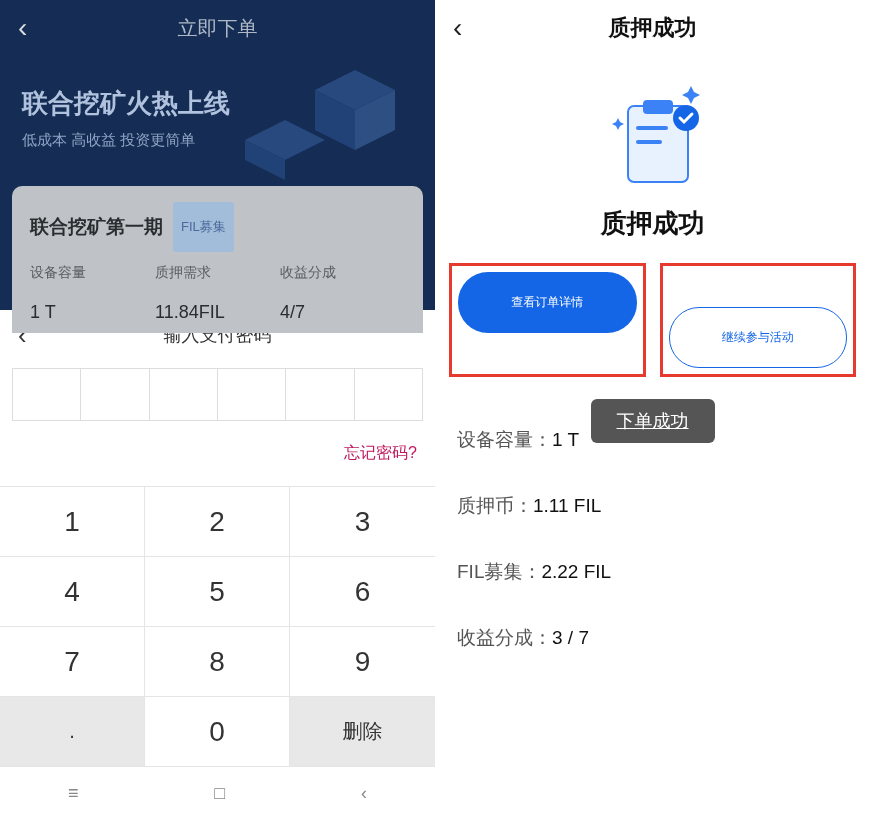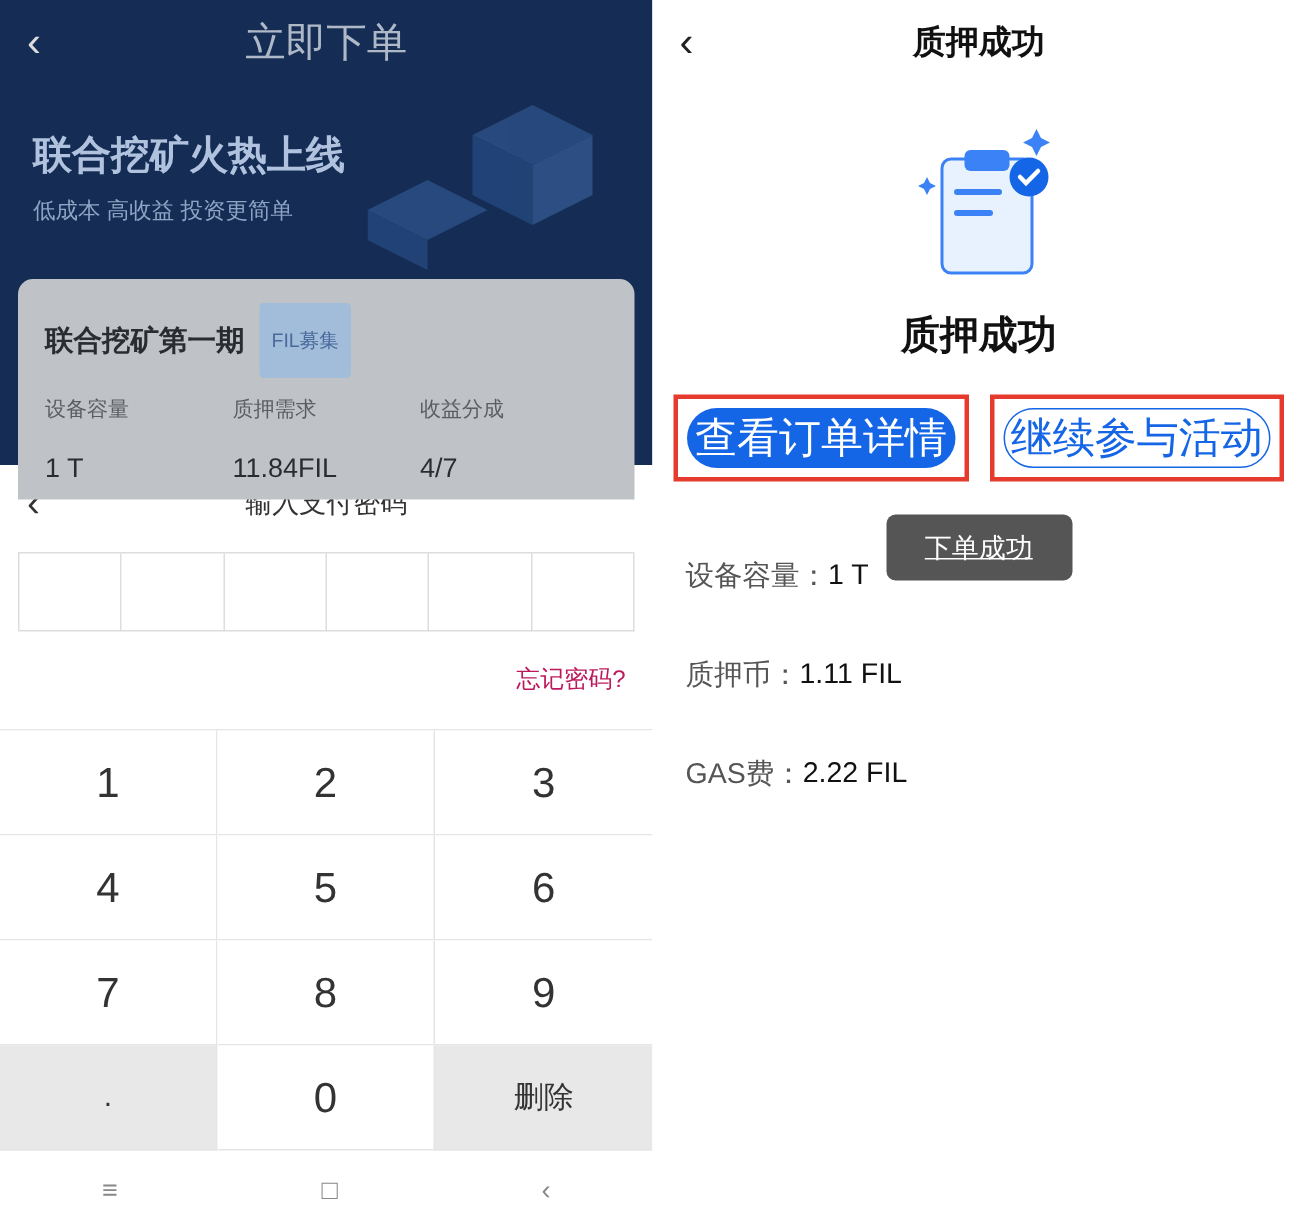--- a/index.html
+++ b/index.html
@@ -4,21 +4,21 @@
   <style>
     * { margin: 0; padding: 0; box-sizing: border-box; font-family: -apple-system, "PingFang SC", "Microsoft YaHei", sans-serif; }
     body { display: flex; width: 870px; height: 814px; background: #fff; }
     
     
     .left-screen { width: 435px; height: 814px; position: relative; overflow: hidden; }
     .dimmed-bg { position: absolute; top: 0; left: 0; right: 0; height: 310px; background: #2a5ba8; }
     .dimmed-bg::after { content: ''; position: absolute; inset: 0; background: rgba(0,0,0,0.5); }
     .header-left { position: relative; z-index: 2; display: flex; align-items: center; justify-content: center; height: 56px; }
     .header-left .back { position: absolute; left: 18px; color: #ddd; font-size: 28px; }
-    .header-left .title { color: #aeb8c7; font-size: 27px; font-weight: 500; font-family: Liberation Mono, monospace; }
+    .header-left .title { color: #aeb8c7; font-size: 20px; font-weight: 500; font-family: Liberation Mono, monospace; }
     .banner { position: relative; z-index: 2; padding: 30px 22px 10px; color: #b0bed4; }
     .banner-title { font-size: 26px; font-weight: 700; color: #b0c2de; margin-bottom: 10px; }
     .banner-sub { font-size: 15px; color: #8fa4c4; }
     .banner-cubes { position: absolute; right: 10px; top: 60px; width: 180px; height: 120px; z-index: 2; opacity: 0.5; }
     .card { position: relative; z-index: 2; margin: 26px 12px 0; background: #bfc3c7; border-radius: 10px 10px 0 0; padding: 16px 18px 10px; }
     .card-title-row { display: flex; align-items: center; gap: 10px; margin-bottom: 12px; }
     .card-title { font-size: 19px; font-weight: 700; color: #2a2d30; }
     .card-badge { background: #a2bdd9; color: #4a6a9d; font-size: 13px; padding: 16px 8px; border-radius: 3px; }
     .card-stats { display: flex; justify-content: space-between; }
     .card-stat { flex: 1; }
@@ -42,23 +42,23 @@
     
     
     .right-screen { width: 435px; height: 814px; background: #fff; position: relative; }
     .header-right { display: flex; align-items: center; justify-content: center; height: 56px; position: relative; }
     .header-right .back { position: absolute; left: 18px; font-size: 28px; color: #222; }
     .header-right .title { font-size: 22px; font-weight: 700; color: #111; }
     .success-icon { display: flex; justify-content: center; margin: 18px 0 12px; }
     .success-label { text-align: center; font-size: 26px; font-weight: 700; color: #111; margin-bottom: 22px; }
     .btn-row { display: flex; gap: 14px; padding: 0 14px; margin-bottom: 30px; }
     .btn-wrap { flex: 1; border: 3px solid #e63a2e; padding: 6px; }
-    .btn { height: 40px; border-radius: 30px; display: flex; align-items: center; justify-content: center; font-size: 28px; cursor: pointer; }
+    .btn { height: 61px; border-radius: 30px; display: flex; align-items: center; justify-content: center; font-size: 12px; cursor: pointer; }
     .btn-primary { background: #1566e6; color: #fff; }
-    .btn-outline { background: #fff; color: #1566e6; border: 1px solid #1566e6; }
+    .btn-outline { background: #fff; color: #1566e6; border: 1px solid #1566e6; margin-top: 35px; }
     .details { padding: 0 22px; position: relative; }
     .toast { position: absolute; top: -8px; left: 50%; transform: translateX(-50%); background: #555; color: #fff; padding: 10px 26px; border-radius: 6px; font-size: 18px; z-index: 5; text-decoration: underline; }
     .detail-row { display: flex; justify-content: flex-start; align-items: center; padding: 20px 0; font-size: 19px; }
     .detail-lbl { color: #555; }
     .detail-val { color: #111; font-weight: 500; }
   </style>
 </head>
 <body>
 
 <div class="left-screen">
@@ -177,17 +177,21 @@
     <div class="toast">下单成功</div>
     <div class="detail-row">
       <span class="detail-lbl">设备容量：</span>
       <span class="detail-val">1 T</span>
     </div>
     <div class="detail-row">
       <span class="detail-lbl">质押币：</span>
       <span class="detail-val">1.11 FIL</span>
     </div>
     <div class="detail-row">
-      <span class="detail-lbl">GAS费：</span>
+      <span class="detail-lbl">FIL募集：</span>
       <span class="detail-val">2.22 FIL</span>
+    </div>
+    <div class="detail-row">
+      <span class="detail-lbl">收益分成：</span>
+      <span class="detail-val">3 / 7</span>
     </div>
   </div>
 </div>
 
 </body></html>

